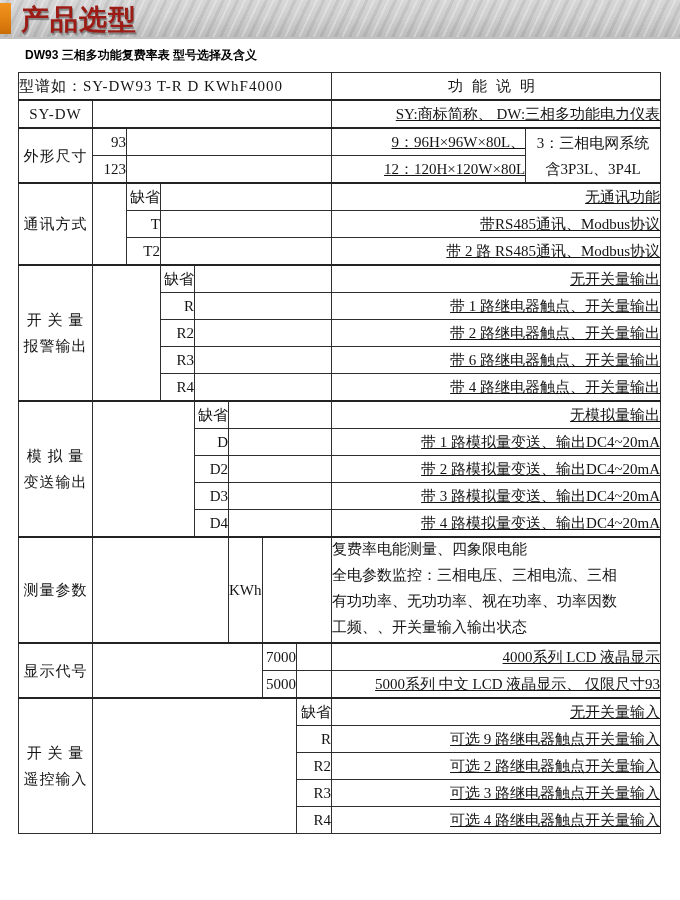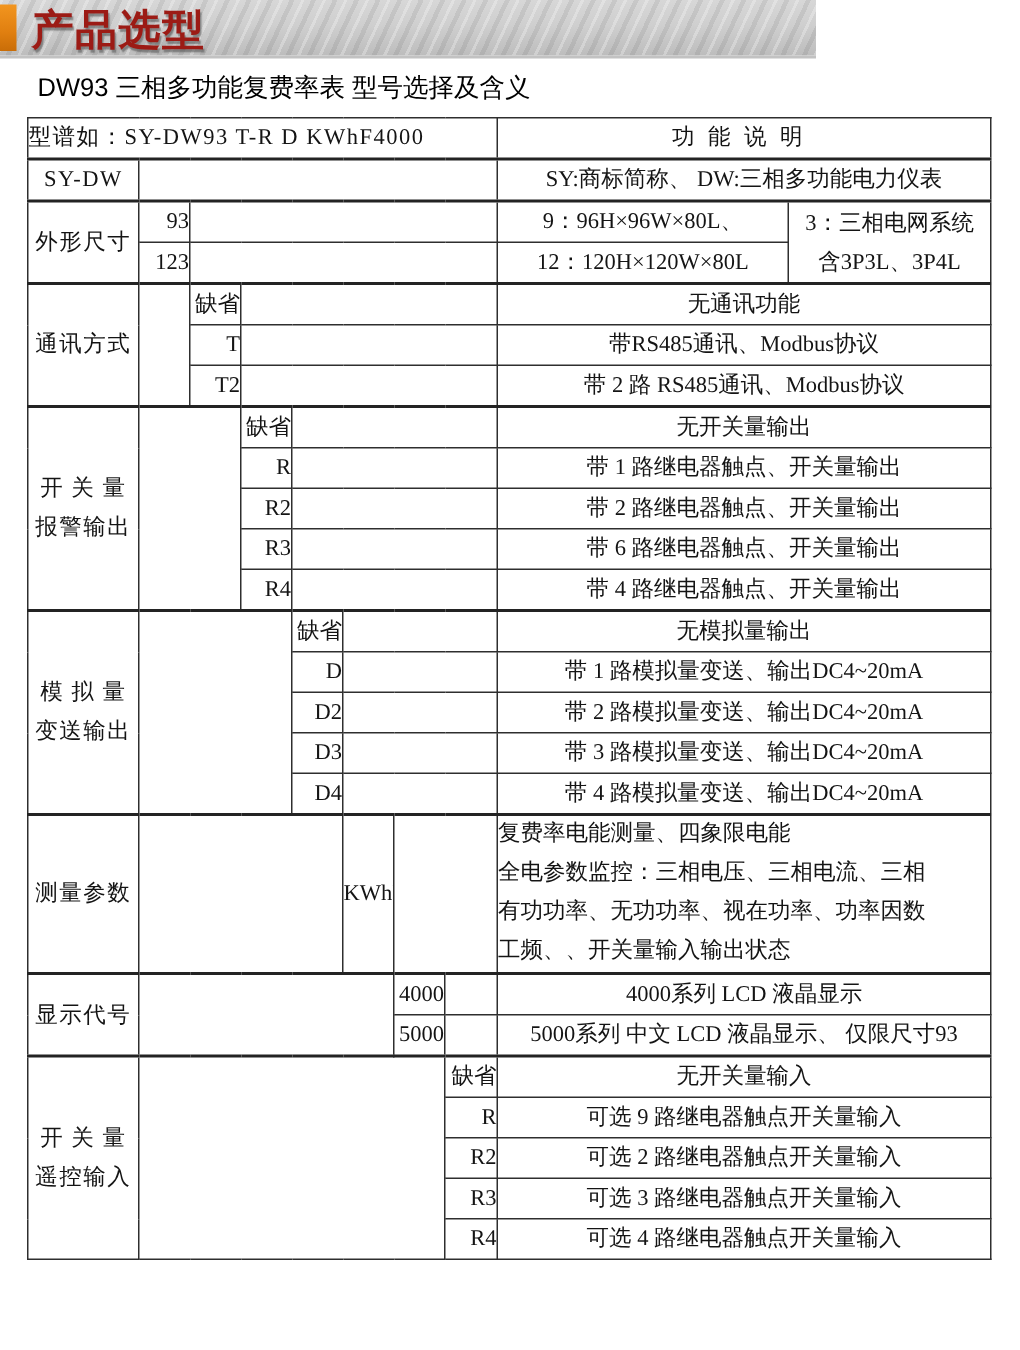--- a/index.html
+++ b/index.html
@@ -3,21 +3,21 @@
 <meta charset="utf-8">
 <style>
   html,body{margin:0;padding:0;}
   body{
     width:680px;height:900px;background:#ffffff;
     font-family:"Liberation Serif","DejaVu Serif",serif;
     color:#141414;position:relative;overflow:hidden;
   }
   
   .banner{
-    position:relative;height:37px;width:544px;
+    position:relative;height:37px;width:680px;
     background:
       repeating-linear-gradient(115deg,
         rgba(255,255,255,.28) 0 2px,
         rgba(255,255,255,0) 2px 6px,
         rgba(0,0,0,.07) 6px 9px,
         rgba(255,255,255,0) 9px 13px),
       linear-gradient(180deg,#d7d7d7 0%,#cfcfcf 45%,#bdbdbd 100%);
     border-bottom:2px solid #c2c2c2;
   }
   .banner-bar{
@@ -28,40 +28,40 @@
     position:absolute;left:21px;top:1px;
     font-family:"Liberation Sans","DejaVu Sans",sans-serif;
     font-weight:bold;font-size:28px;letter-spacing:1px;
     color:#9c1b15;
     text-shadow:1px 2px 1px rgba(70,70,70,.55);
   }
   
   .subtitle{
     margin:8px 0 8px 25px;
     font-family:"Liberation Sans","DejaVu Sans",sans-serif;
-    font-weight:normal;font-size:17px;color:#000;
+    font-weight:bold;font-size:12px;color:#000;
   }
   
   table.spec{
     border-collapse:collapse;table-layout:fixed;
     margin-left:18px;width:642px;
   }
   table.spec td{
     border:1px solid #2e2e2e;
     padding:0;font-size:15px;line-height:26px;height:26px;
     overflow:hidden;vertical-align:middle;
     background:#fff;
   }
   tr.sec td{border-top:2px solid #232323;}
   table.spec{border:1px solid #232323;}
   .model-head{padding:0 0 0 10px;font-size:16px;letter-spacing:1px;}
   .func-head{text-align:center;font-size:16px;letter-spacing:9px;}
   td.label{text-align:center;white-space:pre-line;letter-spacing:1px;}
   td.code{text-align:right;}
-  td.desc{padding:0 2px 0 8px;text-align:center;}
+  td.desc{padding:0 2px 0 8px;text-align:right;text-decoration:underline;}
   td.note{text-align:center;white-space:pre-line;line-height:26px;}
   td.multi{white-space:pre-line;line-height:26.75px;padding:0 2px 0 8px;vertical-align:middle;font-family:Liberation Mono, monospace;}
   td.tallrow{height:107px;}
   td.spacer{background:#fff;}
 </style>
 </head>
 <body>
 
 <div class="banner">
   <div class="banner-bar"></div>
@@ -193,21 +193,21 @@
     <td colspan="2" class="spacer tallrow"></td>
     <td colspan="2" class="multi tallrow">复费率电能测量、四象限电能
 全电参数监控：三相电压、三相电流、三相
 有功功率、无功功率、视在功率、功率因数
 工频、、开关量输入输出状态</td>
   </tr>
 
   <tr class="sec">
     <td rowspan="2" class="label">显示代号</td>
     <td colspan="5" rowspan="2" class="spacer"></td>
-    <td class="code">4000</td>
+    <td class="code">7000</td>
     <td class="spacer"></td>
     <td colspan="2" class="desc">4000系列 LCD  液晶显示</td>
   </tr>
   <tr>
     <td class="code">5000</td>
     <td class="spacer"></td>
     <td colspan="2" class="desc">5000系列 中文 LCD 液晶显示、 仅限尺寸93</td>
   </tr>
 
   <tr class="sec">

